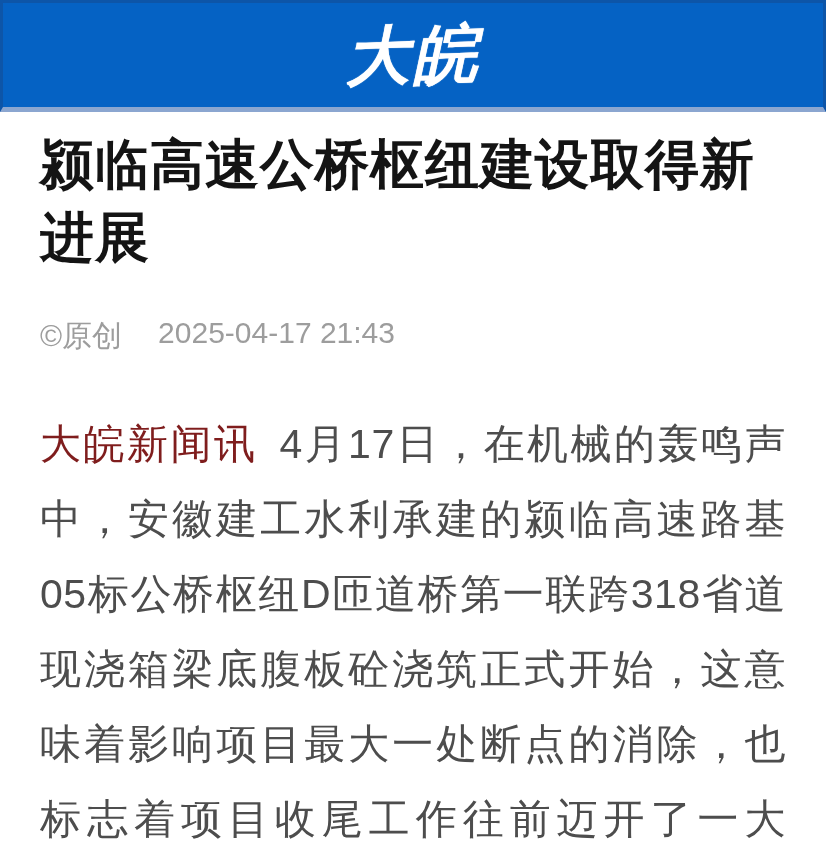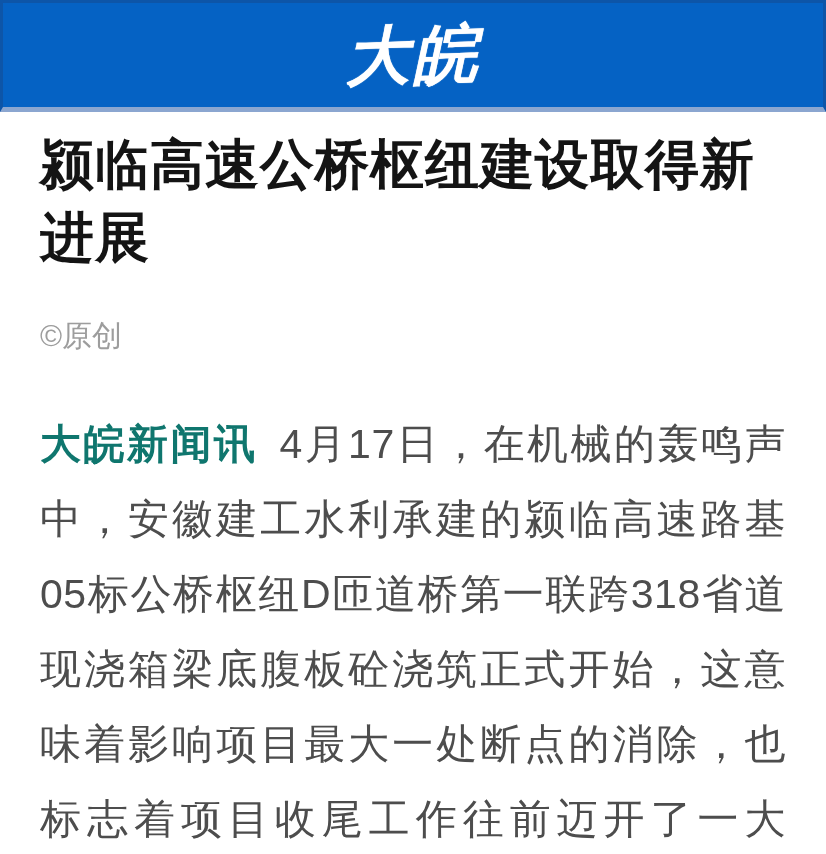--- a/index.html
+++ b/index.html
@@ -57,40 +57,41 @@
   }
   .article-body {
     margin-top: 50px;
     font-size: 41px;
     line-height: 75px;
     color: #4d4d4d;
     text-align: justify;
     letter-spacing: 0.5px;
   }
   .article-body .lead {
-    font-weight: 700;
-    color: #0f766e;
+    font-weight: 400;
+    color: #7f1d1d;
     margin-right: 22px;
   }
 </style>
 </head>
 <body>
 
 <div class="page">
 
   <header class="app-header">
     <div class="logo">大皖</div>
   </header>
 
   <main class="article">
 
     <h1 class="article-title">颍临高速公桥枢纽建设取得新进展</h1>
 
     <div class="article-meta">
       <span>©原创</span>
+      <span>2025-04-17 21:43</span>
     </div>
 
     <p class="article-body">
       <strong class="lead">大皖新闻讯</strong><span>4月17日，在机械的轰鸣声中，安徽建工水利承建的颍临高速路基05标公桥枢纽D匝道桥第一联跨318省道现浇箱梁底腹板砼浇筑正式开始，这意味着影响项目最大一处断点的消除，也标志着项目收尾工作往前迈开了一大步。</span>
     </p>
 
   </main>
 
 </div>
 

